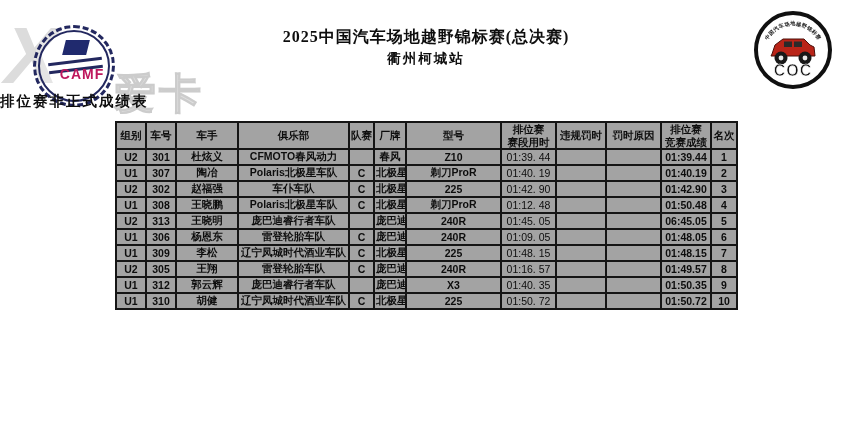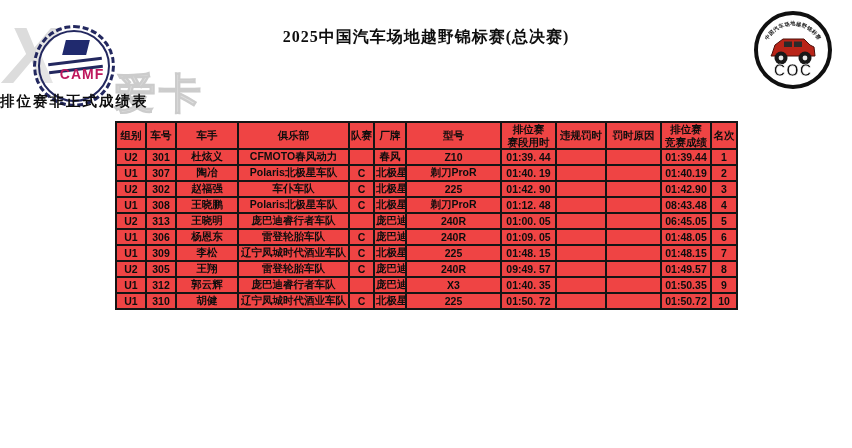--- a/index.html
+++ b/index.html
@@ -31,27 +31,27 @@
             font:700 16px "Liberation Serif", serif; color:#0e0e0e; letter-spacing:1px; }
   .title2 { position:absolute; left:0; top:50px; width:852px; text-align:center;
             font:700 13.5px "Liberation Serif", serif; color:#0e0e0e; letter-spacing:2px; }
   .section-title { position:absolute; left:0; top:92px; width:852px; text-align:left;
             font:700 14.5px "Liberation Sans", sans-serif; color:#0e0e0e; letter-spacing:2px; }
 
   
   .group-label { position:absolute; left:117px; top:106px;
                  font:700 12px "Liberation Sans",sans-serif; color:#0e0e0e;margin-top:32px; }
   table.results { position:absolute; left:115px; top:121px; width:623px;
-                  border-collapse:collapse; table-layout:fixed; background:#ef4444; }
+                  border-collapse:collapse; table-layout:fixed; background:#a3a3a3; }
   .results th, .results td { border:2px solid #151515; text-align:center; vertical-align:middle;
                   padding:0 1px; overflow:hidden; color:#0d0d0d; }
   .results th { height:27px; font-size:10.5px; font-weight:700; line-height:1.2;
                 white-space:pre-line; }
   .results td { height:15.9px; font-size:10.5px; font-weight:700; white-space:nowrap; }
-  .results td.c7 { font-weight:700; }   
+  .results td.c7 { font-weight:400; }   
 </style>
 </head>
 <body>
 
 <div class="page">
 
   <span class="wm-x">X</span>
   <span class="wm-text">爱卡</span>
   <div class="camf">
     <div class="camf-inner"></div>
@@ -76,20 +76,21 @@
         <circle cx="28" cy="48" r="6.5" fill="#181818"></circle>
         <circle cx="52" cy="48" r="6.5" fill="#181818"></circle>
         <circle cx="28" cy="48" r="2.4" fill="#e8e8e8"></circle>
         <circle cx="52" cy="48" r="2.4" fill="#e8e8e8"></circle>
       </g>
       <text x="40" y="66" text-anchor="middle" font-size="16" font-weight="bold" fill="#141414" stroke="#ffffff" stroke-width="0.7" letter-spacing="1">COC</text>
     </svg>
   </div>
 
   <div class="title1">2025中国汽车场地越野锦标赛(总决赛)</div>
+  <div class="title2">衢州柯城站</div>
   <div class="section-title">排位赛非正式成绩表</div>
 
   <div class="group-label">UTV组</div>
 
   <table class="results">
     <colgroup>
       <col style="width:30px">
         <col style="width:30px">
         <col style="width:62px">
         <col style="width:111px">
@@ -167,32 +168,32 @@
           <td class="c0">U1</td>
           <td class="c1">308</td>
           <td class="c2">王晓鹏</td>
           <td class="c3">Polaris北极星车队</td>
           <td class="c4">C</td>
           <td class="c5">北极星</td>
           <td class="c6">剃刀ProR</td>
           <td class="c7">01:12. 48</td>
           <td class="c8"></td>
           <td class="c9"></td>
-          <td class="c10">08:43.48</td>
+          <td class="c10">01:50.48</td>
           <td class="c11">4</td>
         </tr>
         <tr>
           <td class="c0">U2</td>
           <td class="c1">313</td>
           <td class="c2">王晓明</td>
           <td class="c3">庞巴迪睿行者车队</td>
           <td class="c4"></td>
           <td class="c5">庞巴迪</td>
           <td class="c6">240R</td>
-          <td class="c7">01:00. 05</td>
+          <td class="c7">01:45. 05</td>
           <td class="c8"></td>
           <td class="c9"></td>
           <td class="c10">06:45.05</td>
           <td class="c11">5</td>
         </tr>
         <tr>
           <td class="c0">U1</td>
           <td class="c1">306</td>
           <td class="c2">杨恩东</td>
           <td class="c3">雷登轮胎车队</td>
@@ -220,21 +221,21 @@
           <td class="c11">7</td>
         </tr>
         <tr>
           <td class="c0">U2</td>
           <td class="c1">305</td>
           <td class="c2">王翔</td>
           <td class="c3">雷登轮胎车队</td>
           <td class="c4">C</td>
           <td class="c5">庞巴迪</td>
           <td class="c6">240R</td>
-          <td class="c7">09:49. 57</td>
+          <td class="c7">01:16. 57</td>
           <td class="c8"></td>
           <td class="c9"></td>
           <td class="c10">01:49.57</td>
           <td class="c11">8</td>
         </tr>
         <tr>
           <td class="c0">U1</td>
           <td class="c1">312</td>
           <td class="c2">郭云辉</td>
           <td class="c3">庞巴迪睿行者车队</td>

